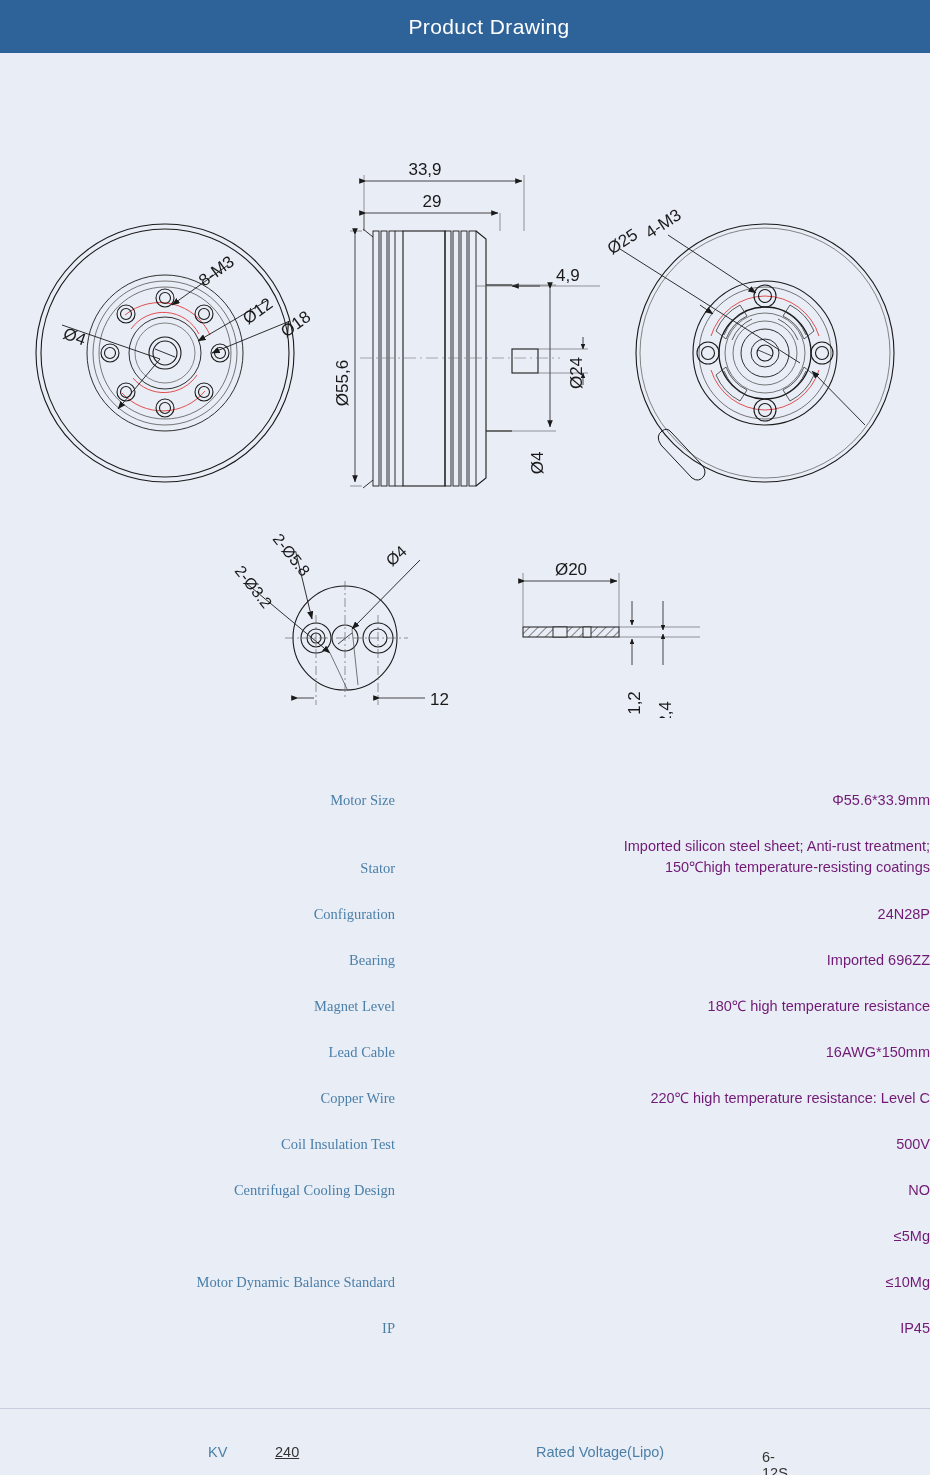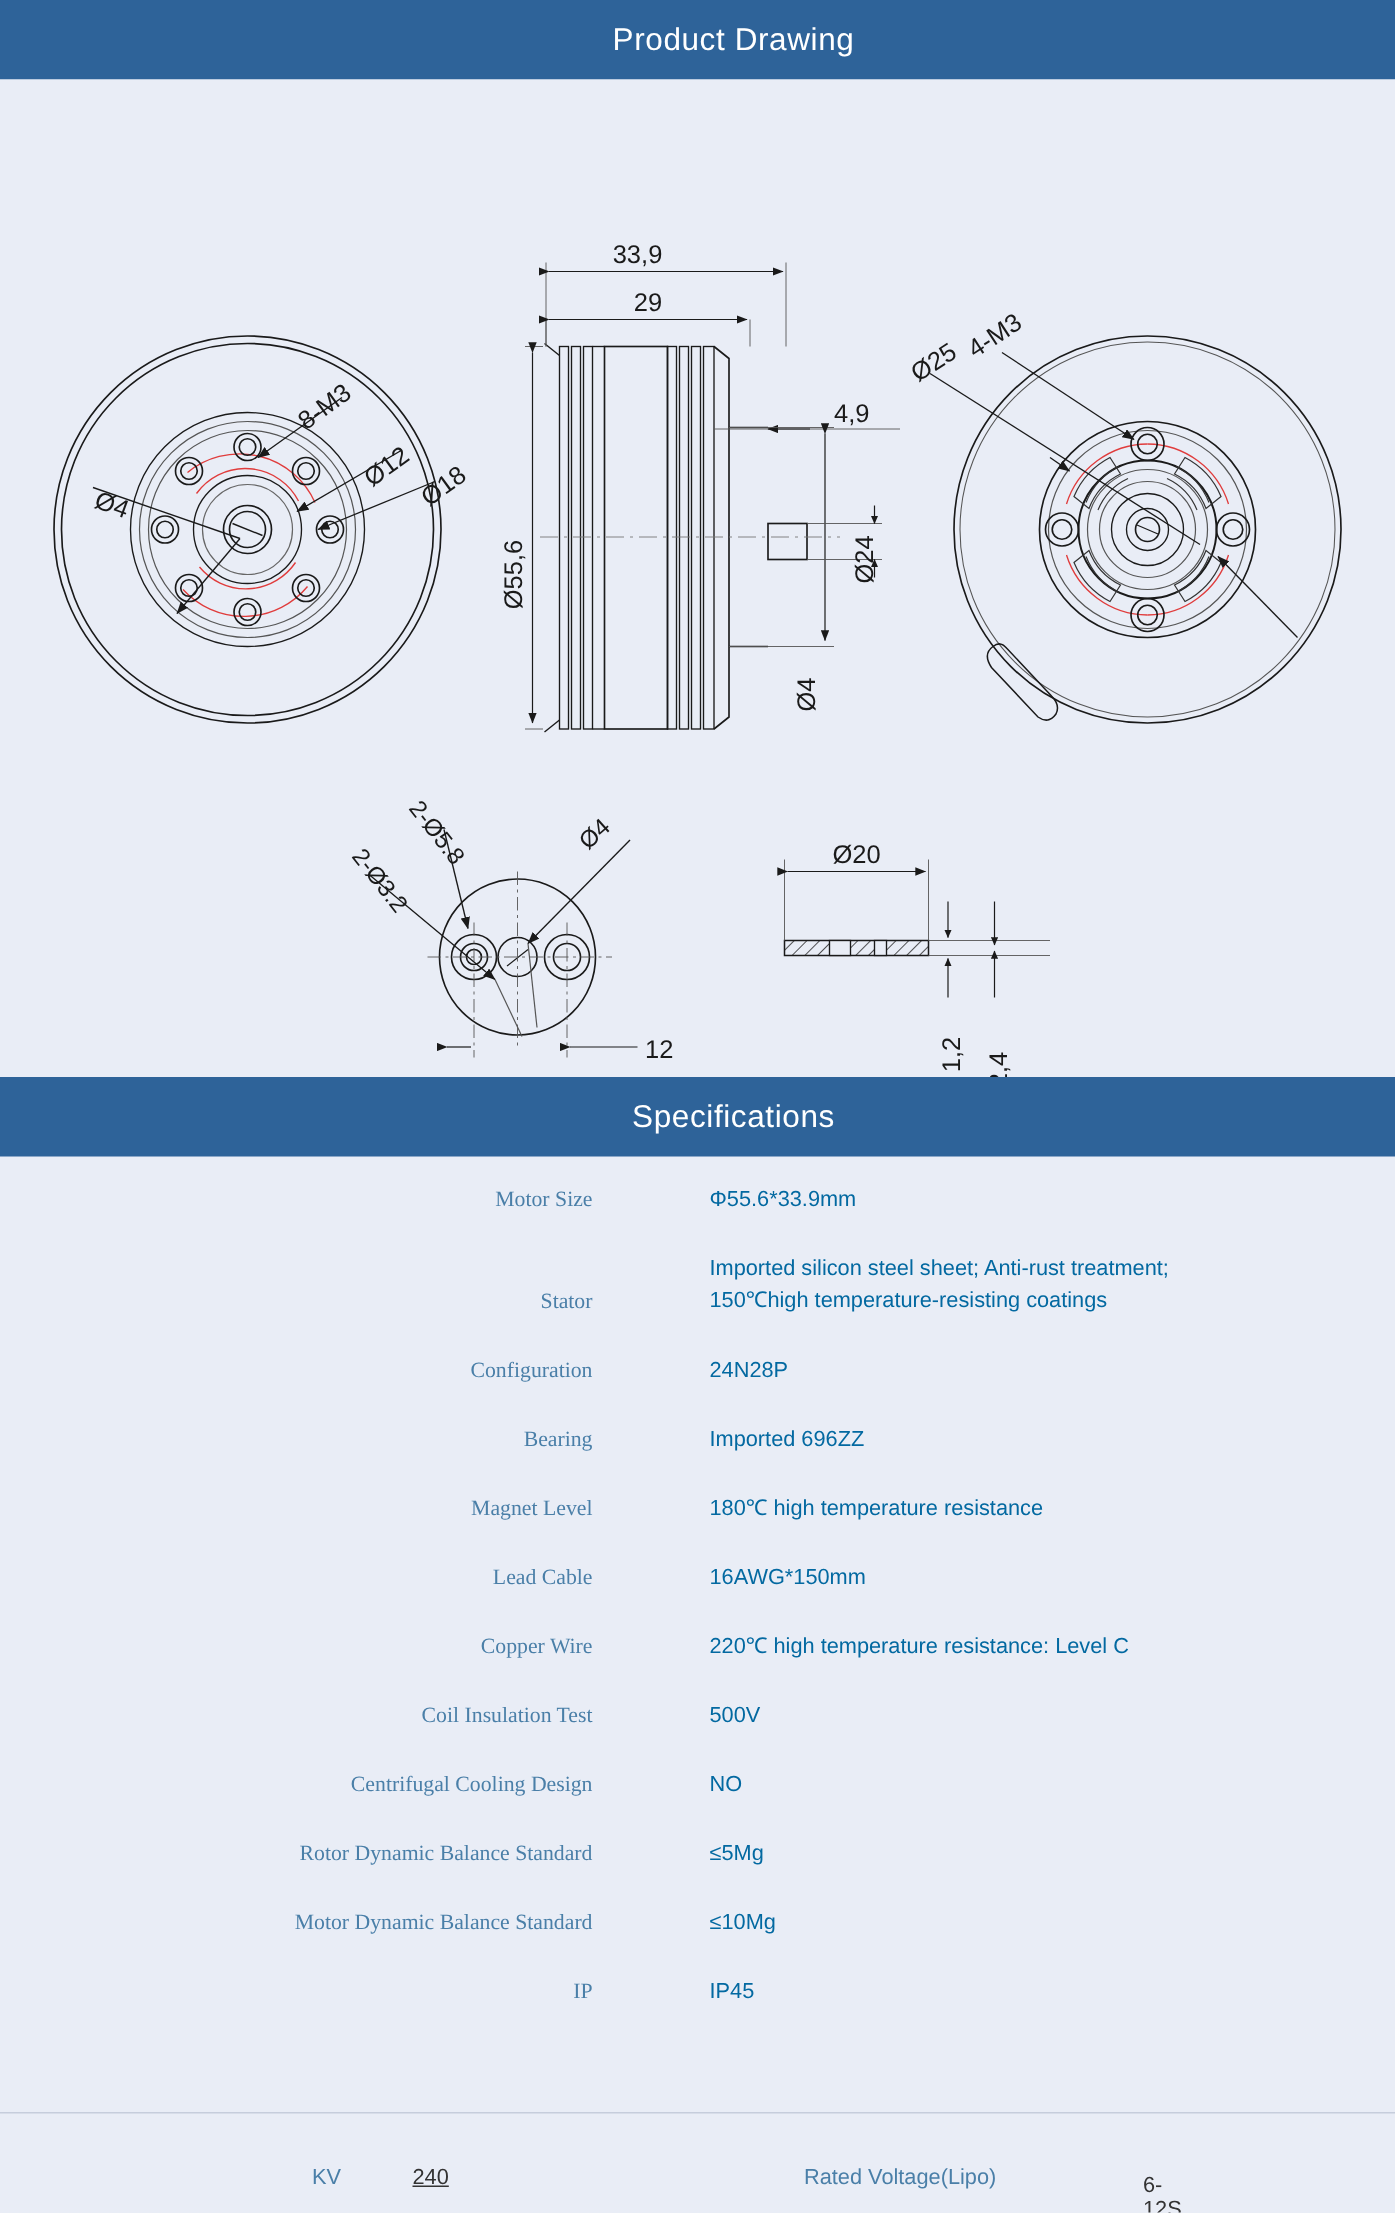--- a/index.html
+++ b/index.html
@@ -50,22 +50,22 @@
     width: 415px;
     text-align: right;
     padding-right: 20px;
     color: #4a7fa8;
     font-size: 14.5px;
     line-height: 21px;
     font-family: Liberation Serif, serif;
   }
   .spec-value {
     flex: 1;
-    text-align: left;
-    color: #0369a1;
+    text-align: right;
+    color: #701a75;
     font-size: 14.5px;
     line-height: 21px;
     padding-left: 58px;
   }
   .spec-row.tall { min-height: 68px; }
   .spec-value .l2 { display: block; }
 
   
   #spec-divider {
     position: absolute; left: 0; top: 1408px;
@@ -337,23 +337,20 @@
         <g class="dim" stroke="none" font-size="17">
           <text x="571" y="522" text-anchor="middle">Ø20</text>
           <text transform="translate(640,650) rotate(-90)" text-anchor="middle">1,2</text>
           <text transform="translate(671,660) rotate(-90)" text-anchor="middle">2,4</text>
         </g>
 
       </g>
     </svg>
   </div>
 
-  <div class="banner" id="specs-banner">
-    <span>Specifications</span>
-  </div>
 
   <div id="spec-table">
 
     <div class="spec-row">
       <div class="spec-label">Motor Size</div>
       <div class="spec-value">Φ55.6*33.9mm</div>
     </div>
 
     <div class="spec-row tall">
       <div class="spec-label" style="padding-top:22px">Stator</div>
@@ -393,21 +390,20 @@
       <div class="spec-label">Coil Insulation Test</div>
       <div class="spec-value">500V</div>
     </div>
 
     <div class="spec-row">
       <div class="spec-label">Centrifugal Cooling Design</div>
       <div class="spec-value">NO</div>
     </div>
 
     <div class="spec-row">
-      <div class="spec-label">Rotor Dynamic Balance Standard</div>
       <div class="spec-value">≤5Mg</div>
     </div>
 
     <div class="spec-row">
       <div class="spec-label">Motor Dynamic Balance Standard</div>
       <div class="spec-value">≤10Mg</div>
     </div>
 
     <div class="spec-row">
       <div class="spec-label">IP</div>

